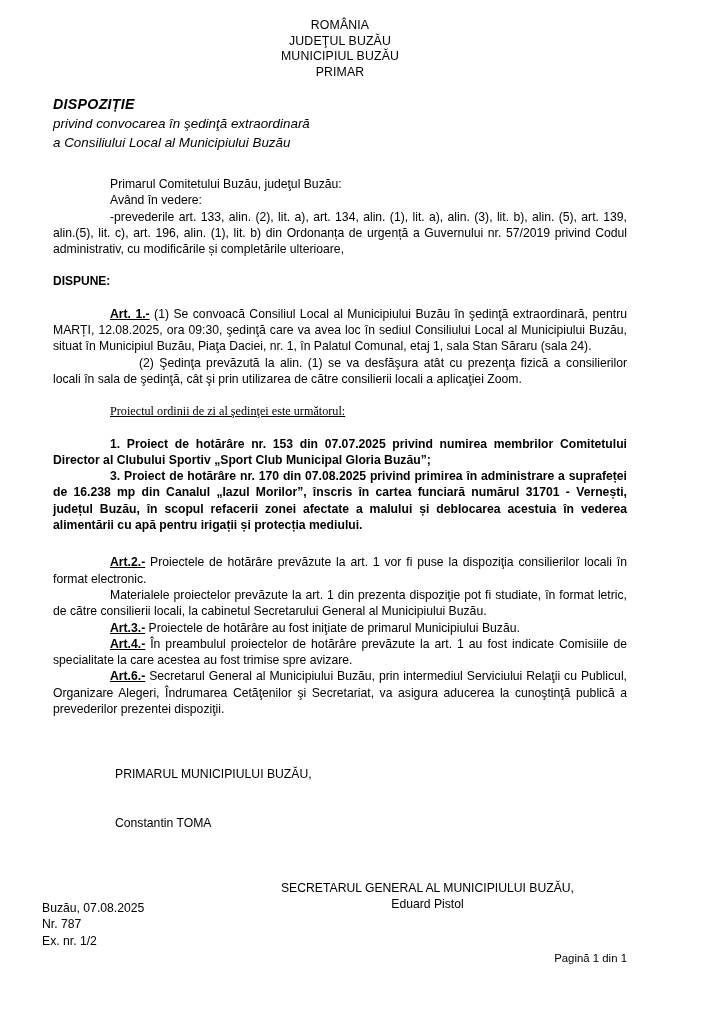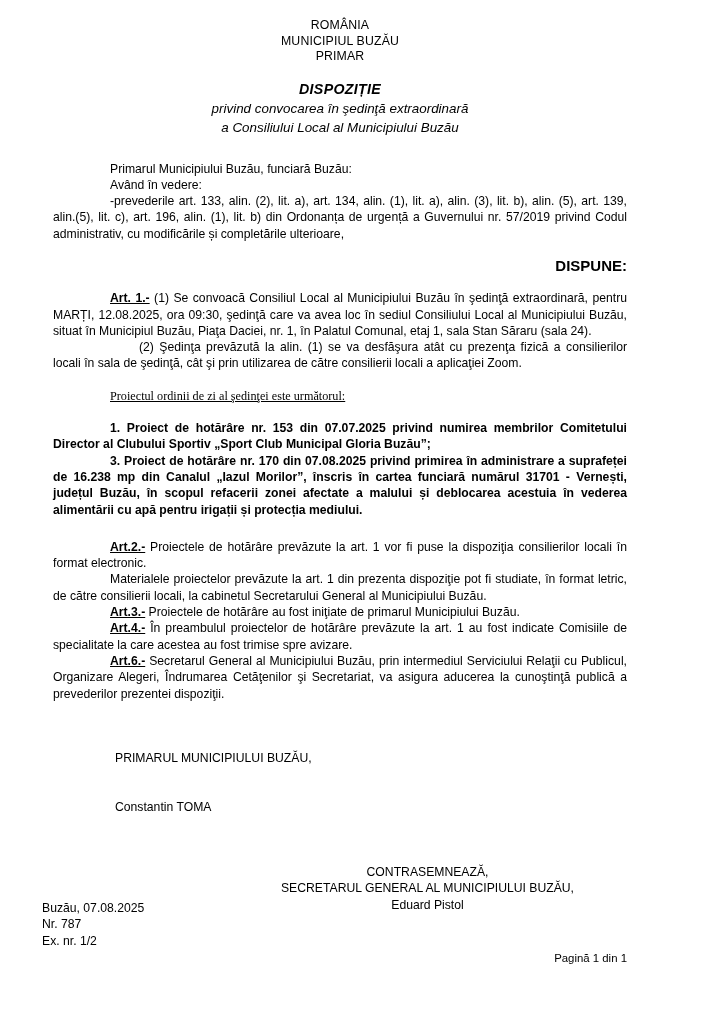--- a/index.html
+++ b/index.html
@@ -25,21 +25,21 @@
   
   .doc-header {
     text-align: center;
     font-size: 12.3px;
     line-height: 15.5px;
     letter-spacing: 0.15px;
   }
   .doc-header div { white-space: pre; }
 
   .title-block {
-    text-align: center;
+    text-align: left;
     margin-top: 15px;
   }
   .title-main {
     font-size: 14.2px;
     font-weight: bold;
     font-style: italic;
     letter-spacing: 0.3px;
     line-height: 19px;
   }
   .title-sub {
@@ -56,23 +56,23 @@
   }
   p {
     margin: 0;
     text-align: justify;
     text-justify: inter-word;
   }
   .ind { text-indent: 57px; }
   .ind-big { text-indent: 86px; }
 
   .center-bold {
-    text-align: right;
+    text-align: left;
     font-weight: bold;
-    font-size: 15px;
+    font-size: 12px;
   }
   .gap-md { height: 16px; }
   .gap-lg { height: 21px; }
 
   b.art { font-weight: bold; text-decoration: underline; }
   .u { text-decoration: underline; font-family: Liberation Serif, serif; }
   .bold-para { font-weight: bold; }
 
   
   .sig-left {
@@ -106,33 +106,34 @@
     font-size: 11.4px;
   }
 </style>
 </head>
 <body>
 
 <div class="page">
 
   <div class="doc-header">
     <div>ROMÂNIA</div>
+    <div>JUDEŢUL BUZĂU</div>
     <div>MUNICIPIUL BUZĂU</div>
     <div>PRIMAR</div>
   </div>
 
   <div class="title-block">
     <div class="title-main">DISPOZIȚIE</div>
     <div class="title-sub">privind convocarea în şedinţă extraordinară</div>
     <div class="title-sub">a Consiliului Local al Municipiului Buzău</div>
   </div>
 
   <div class="body-area">
 
-    <p class="ind">Primarul Municipiului Buzău, funciară Buzău:</p>
+    <p class="ind">Primarul Comitetului Buzău, judeţul Buzău:</p>
     <p class="ind">Având în vedere:</p>
     <p class="ind">-prevederile art. 133, alin. (2), lit. a), art. 134, alin. (1), lit. a), alin. (3), lit. b), alin. (5), art. 139, alin.(5), lit. c), art. 196, alin. (1), lit. b) din Ordonanța de urgență a Guvernului nr. 57/2019 privind Codul administrativ, cu modificările și completările ulterioare,</p>
 
     <div class="gap-md"></div>
     <p class="center-bold">DISPUNE:</p>
     <div class="gap-md"></div>
 
     <p class="ind"><b class="art">Art. 1.-</b><span> (1) Se convoacă Consiliul Local al Municipiului Buzău în şedinţă extraordinară, pentru MARȚI, 12.08.2025, ora 09:30, şedinţă care va avea loc în sediul Consiliului Local al Municipiului Buzău, situat în Municipiul Buzău, Piaţa Daciei, nr. 1, în Palatul Comunal, etaj 1, sala Stan Săraru (sala 24).</span></p>
     <p class="ind-big">(2) Şedinţa prevăzută la alin. (1) se va desfăşura atât cu prezenţa fizică a consilierilor locali în sala de şedinţă, cât şi prin utilizarea de către consilierii locali a aplicaţiei Zoom.</p>
 
@@ -152,21 +153,20 @@
     <p class="ind"><b class="art">Art.6.-</b><span> Secretarul General al Municipiului Buzău, prin intermediul Serviciului Relaţii cu Publicul, Organizare Alegeri, Îndrumarea Cetăţenilor şi Secretariat, va asigura aducerea la cunoştinţă publică a prevederilor prezentei dispoziţii.</span></p>
 
     <div class="gap-md"></div>
 
     <div class="sig-left">
       <div>PRIMARUL MUNICIPIULUI BUZĂU,</div>
       <div>Constantin TOMA</div>
     </div>
 
     <div class="sig-right">
-      <div>CONTRASEMNEAZĂ,</div>
       <div>SECRETARUL GENERAL AL MUNICIPIULUI BUZĂU,</div>
       <div>Eduard Pistol</div>
     </div>
 
   </div>
 
   <div class="footer-left">
     <div>Buzău, 07.08.2025</div>
     <div>Nr. 787</div>
     <div>Ex. nr. 1/2</div>

